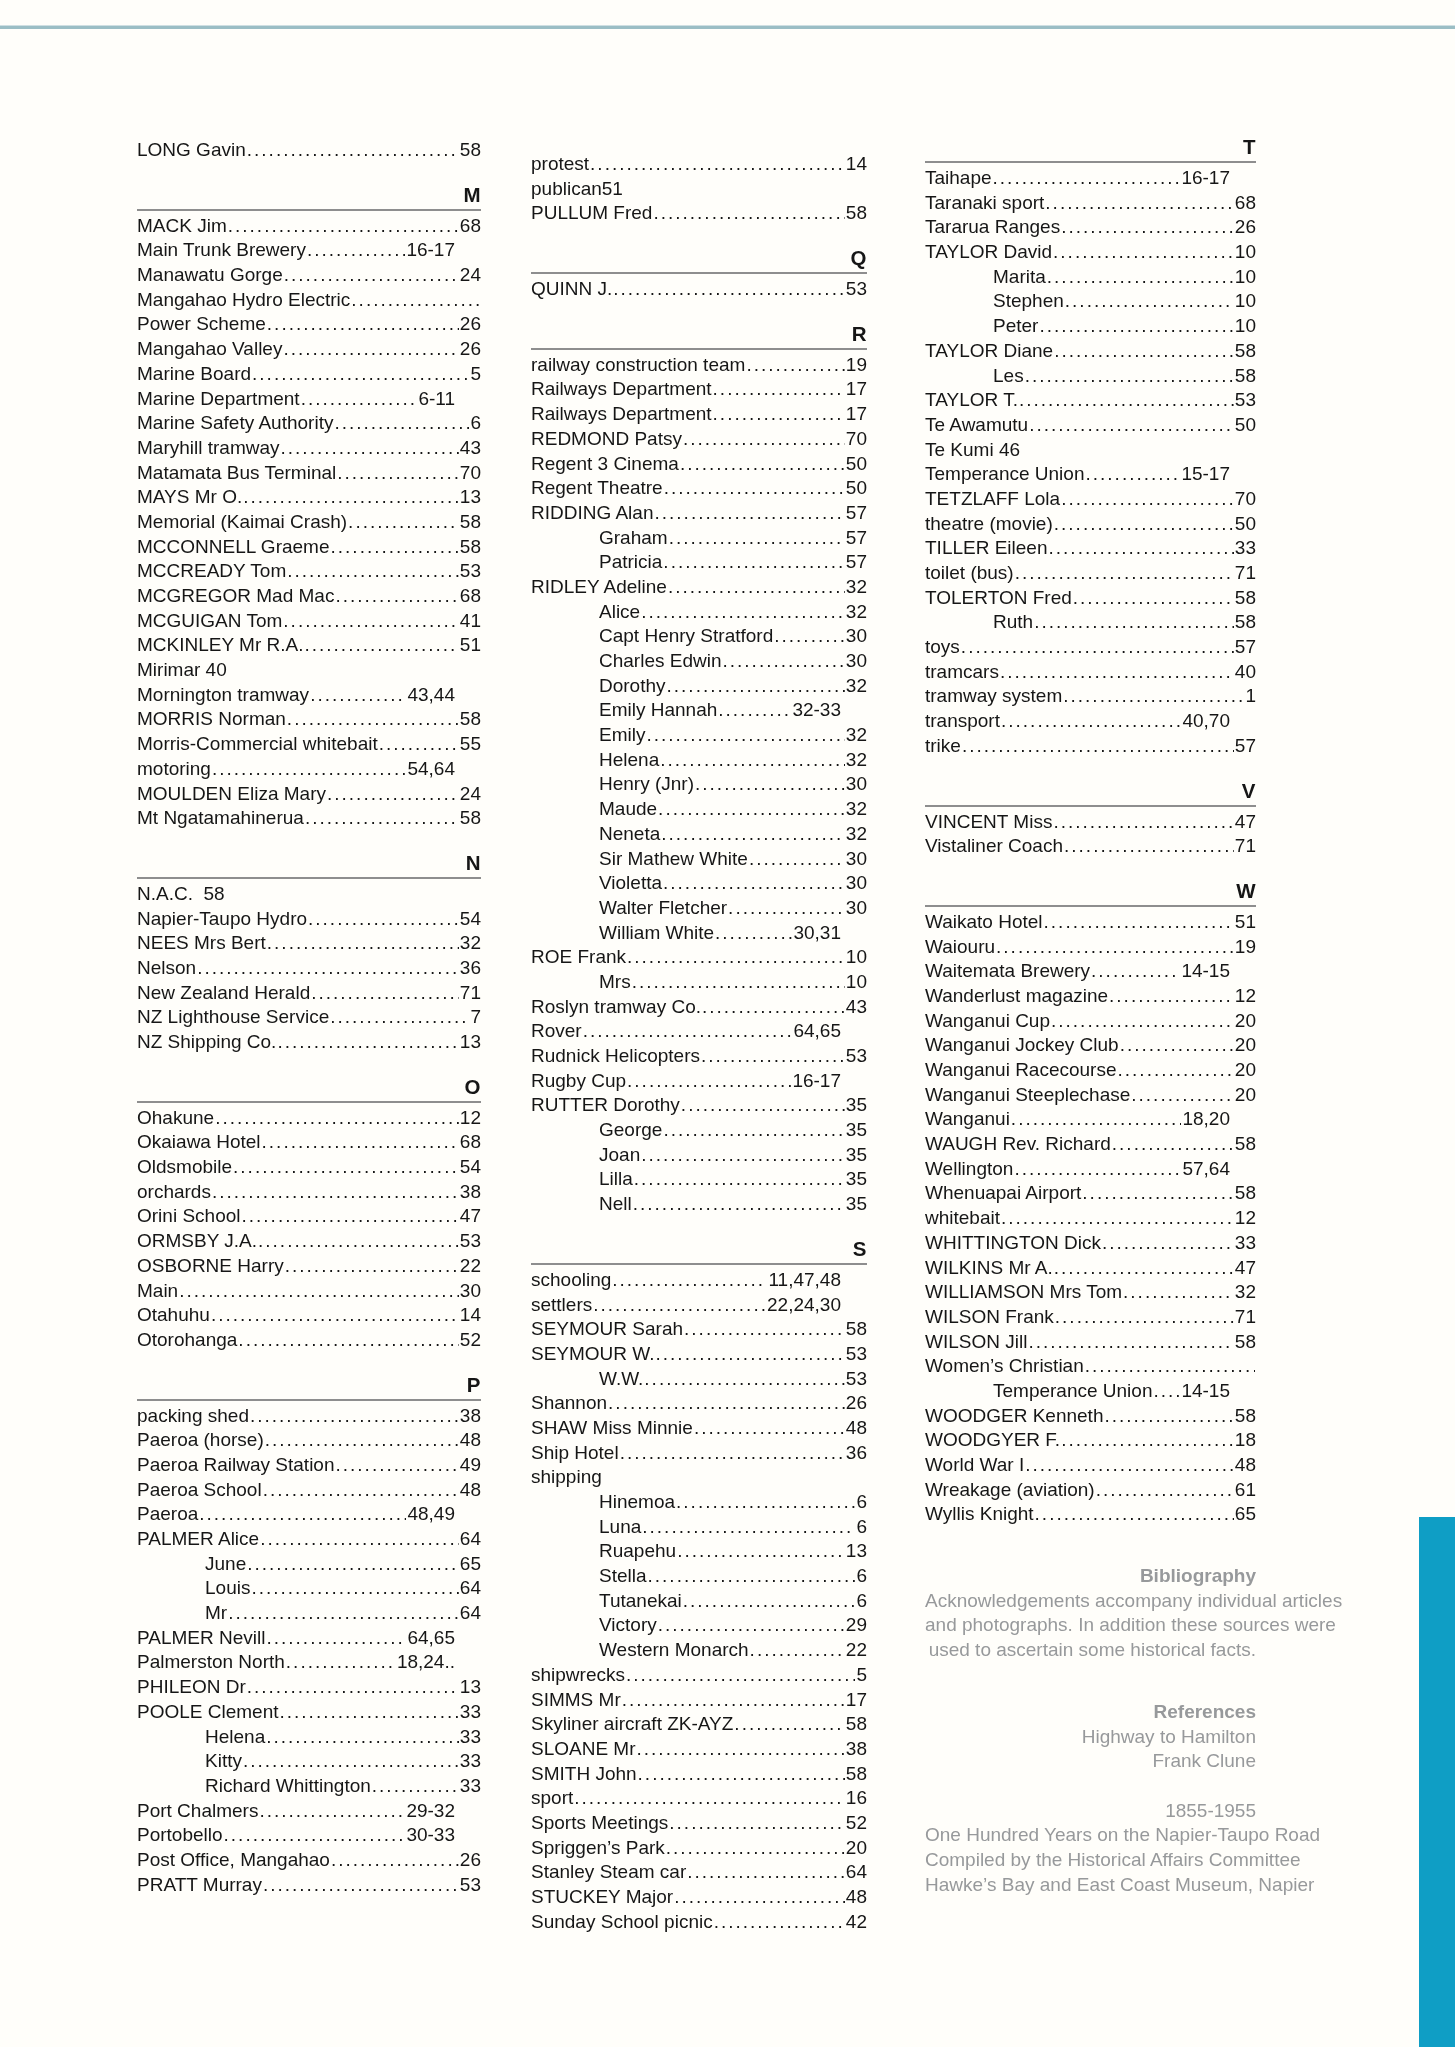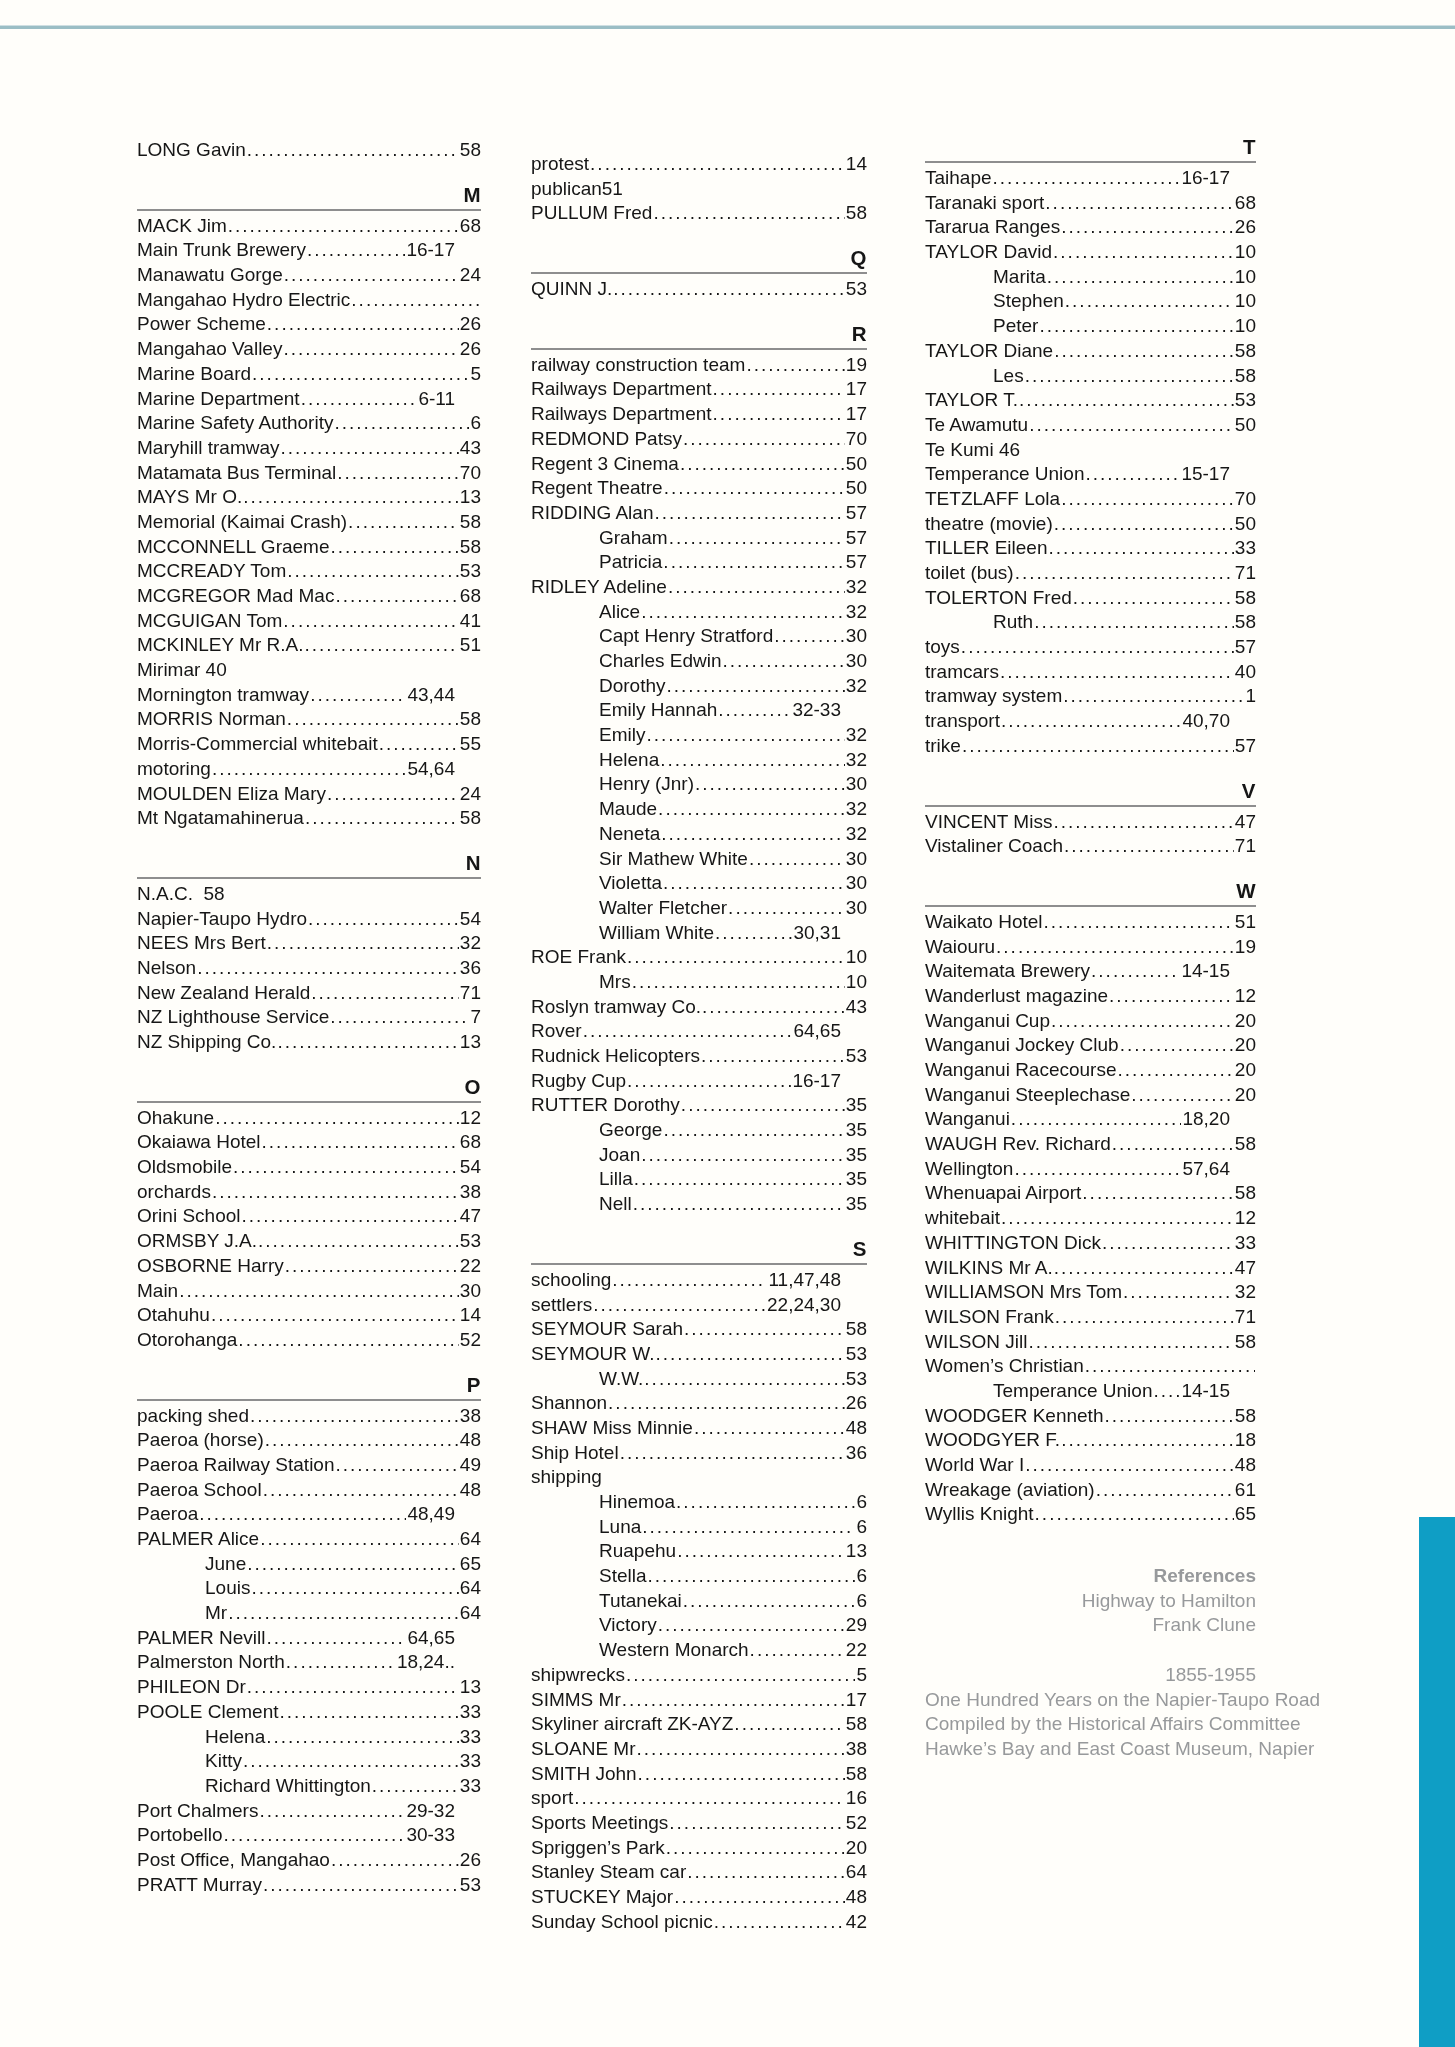--- a/index.html
+++ b/index.html
@@ -948,20 +948,26 @@
         <span class="t">Wreakage (aviation)</span>
         <span class="leader"></span>
         <span class="p">61</span>
       </div>
       <div class="entry">
         <span class="t">Wyllis Knight</span>
         <span class="leader"></span>
         <span class="p">65</span>
       </div>
       <div class="note">
+        <div class="note-head">Bibliography</div>
+        <div class="note-line">Acknowledgements accompany individual articles</div>
+        <div class="note-line">and photographs.  In addition these sources were</div>
+        <div class="note-line">used to ascertain some historical facts.</div>
+      </div>
+      <div class="note">
         <div class="note-head">References</div>
         <div class="note-line">Highway to Hamilton</div>
         <div class="note-line">Frank Clune</div>
         <div class="note-line"></div>
         <div class="note-line">1855-1955</div>
         <div class="note-line">One Hundred Years on the Napier-Taupo Road</div>
         <div class="note-line">Compiled by the Historical Affairs Committee</div>
         <div class="note-line">Hawke’s Bay and East Coast Museum, Napier</div>
       </div>
     </div>

